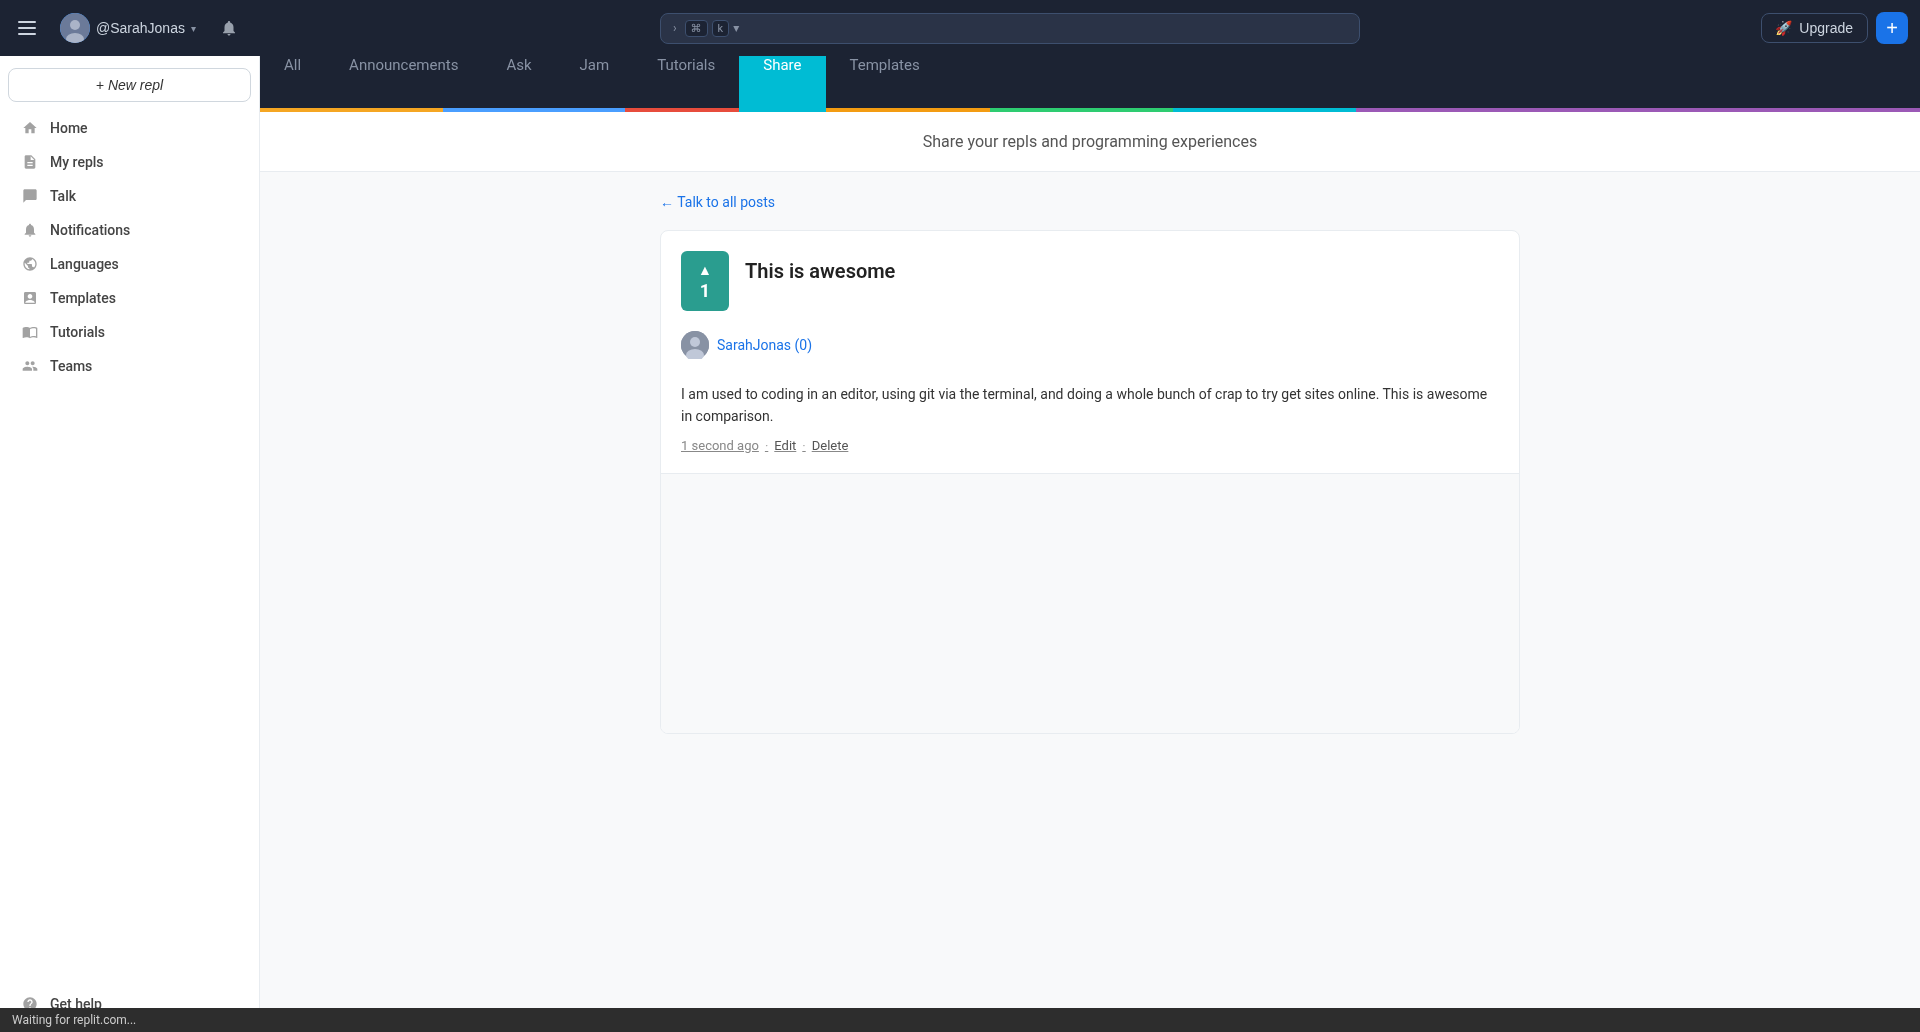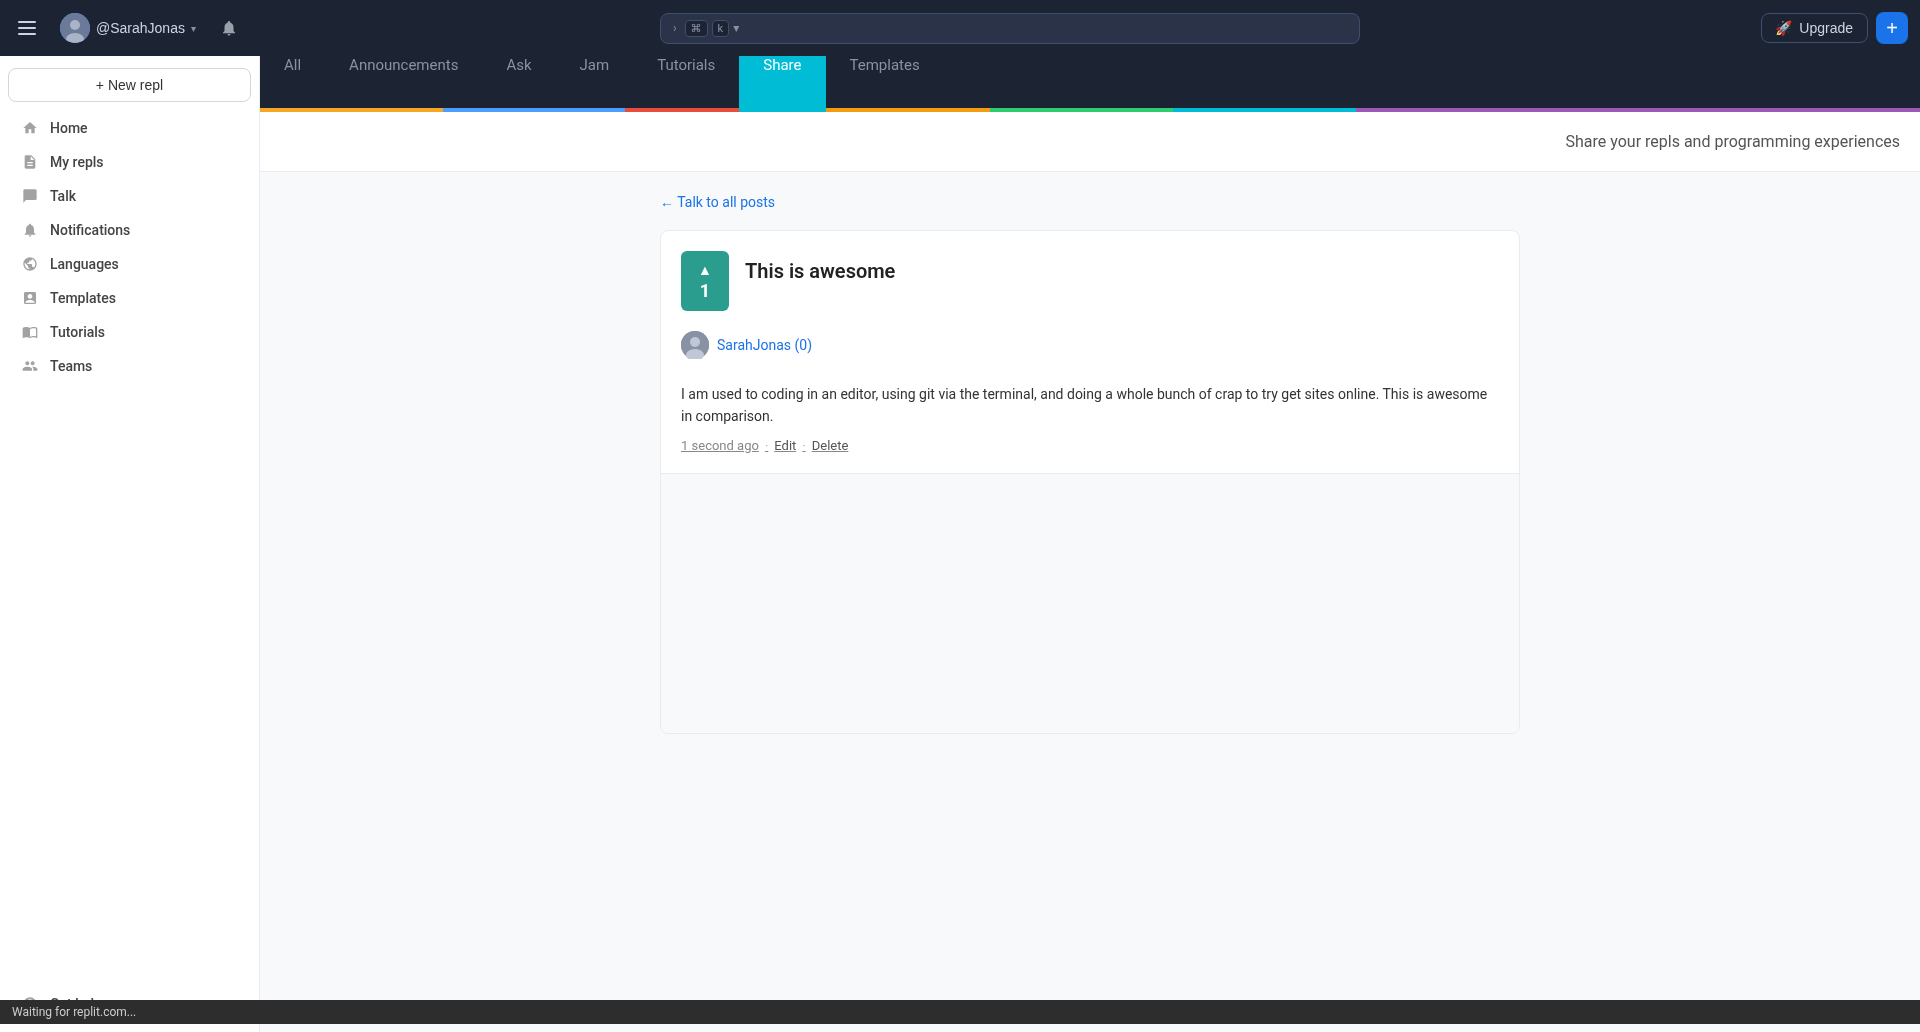--- a/index.html
+++ b/index.html
@@ -35,21 +35,21 @@
     .plus-btn { width: 32px; height: 32px; border-radius: 8px; background: #1a73e8; border: none; color: #fff; cursor: pointer; font-size: 20px; display: flex; align-items: center; justify-content: center; }
 
     
     .main-layout { display: flex; flex: 1; overflow: hidden; }
 
     
     .sidebar {
       width: 260px; background: #fff; border-right: 1px solid #e8ecf0; display: flex; flex-direction: column; padding: 12px 8px; gap: 2px; flex-shrink: 0; overflow-y: auto;
     }
     .new-repl-btn {
-      display: flex; align-items: flex-start; justify-content: center; gap: 6px; background: none; border: 1px solid #d0d7de; border-radius: 8px; color: #333; padding: 8px 16px; cursor: pointer; font-size: 14px; font-weight: 500; margin-bottom: 8px; width: 100%;
+      display: flex; align-items: flex-start; justify-content: center; gap: 6px; background: none; border: 1px solid #d0d7de; border-radius: 8px; color: #333; padding: 8px 16px; cursor: pointer; font-size: 14px; font-weight: 500; margin-bottom: 8px; width: 100%; font-style: italic;
     }
     .sidebar-item {
       display: flex; align-items: center; gap: 10px; padding: 8px 12px; border-radius: 8px; cursor: pointer; color: #444; font-size: 14px; font-weight: 500;
     }
     .sidebar-item .icon { font-size: 16px; color: #666; width: 20px; display: flex; align-items: center; justify-content: center; }
     .sidebar-spacer { flex: 1; }
 
     
     .content-area { flex: 1; display: flex; flex-direction: column; overflow: hidden; }
 
@@ -63,21 +63,21 @@
     }
     .tab-item {
       display: flex; padding: 0 24px; color: #8892a4; font-size: 15px; cursor: pointer; position: relative; white-space: nowrap;
     }
     .tab-item.active { color: #fff; background: #00bcd4; }
 
     
     .main-content { flex: 1; overflow-y: auto; background: #f8f9fa; }
 
     
-    .page-header { background: #fff; border-bottom: 1px solid #e8ecf0; padding: 20px; text-align: right; }
+    .page-header { background: #fff; border-bottom: 1px solid #e8ecf0; padding: 20px; text-align: center; }
     .page-subtitle { color: #555; font-size: 16px; }
 
     
     .post-container { max-width: 900px; margin: 0 auto; padding: 20px; }
 
     .back-link { color: #1a73e8; font-size: 14px; text-decoration: none; display: inline-flex; align-items: center; gap: 4px; margin-bottom: 20px; cursor: pointer; }
 
     
     .post-card { background: #fff; border: 1px solid #e8ecf0; border-radius: 8px; overflow: hidden; margin-bottom: 0; }
     .post-header { display: flex; align-items: flex-start; padding: 20px; gap: 16px; }
@@ -93,21 +93,21 @@
     .author-link { color: #1a73e8; font-size: 14px; text-decoration: none; cursor: pointer; }
     .post-body { color: #333; font-size: 14px; line-height: 1.6; margin-bottom: 10px; padding: 0 20px; }
     .post-meta { display: flex; align-items: center; gap: 6px; color: #888; font-size: 13px; padding: 0 20px 20px; text-decoration: underline; }
     .post-meta-link { color: #555; text-decoration: none; cursor: pointer; }
     .dot-sep { color: #aaa; }
 
     
     .reply-area { background: #f8f9fa; border-top: 1px solid #e8ecf0; min-height: 260px; }
 
     
-    .status-bar { background: #2d2d2d; color: #ccc; font-size: 12px; padding: 4px 12px; position: fixed; bottom: 8px; left: 0; right: 0; height: 24px; display: flex; align-items: center; }
+    .status-bar { background: #2d2d2d; color: #ccc; font-size: 12px; padding: 4px 12px; position: fixed; bottom: 0; left: 0; right: 0; height: 24px; display: flex; align-items: center; }
   </style>
 </head>
 <body>
 
 <div class="topbar">
   <div class="topbar-left">
     <button class="hamburger-btn">
       <svg width="18" height="18" viewBox="0 0 18 18" fill="currentColor">
         <rect y="2" width="18" height="2" rx="1"></rect>
         <rect y="8" width="18" height="2" rx="1"></rect>

